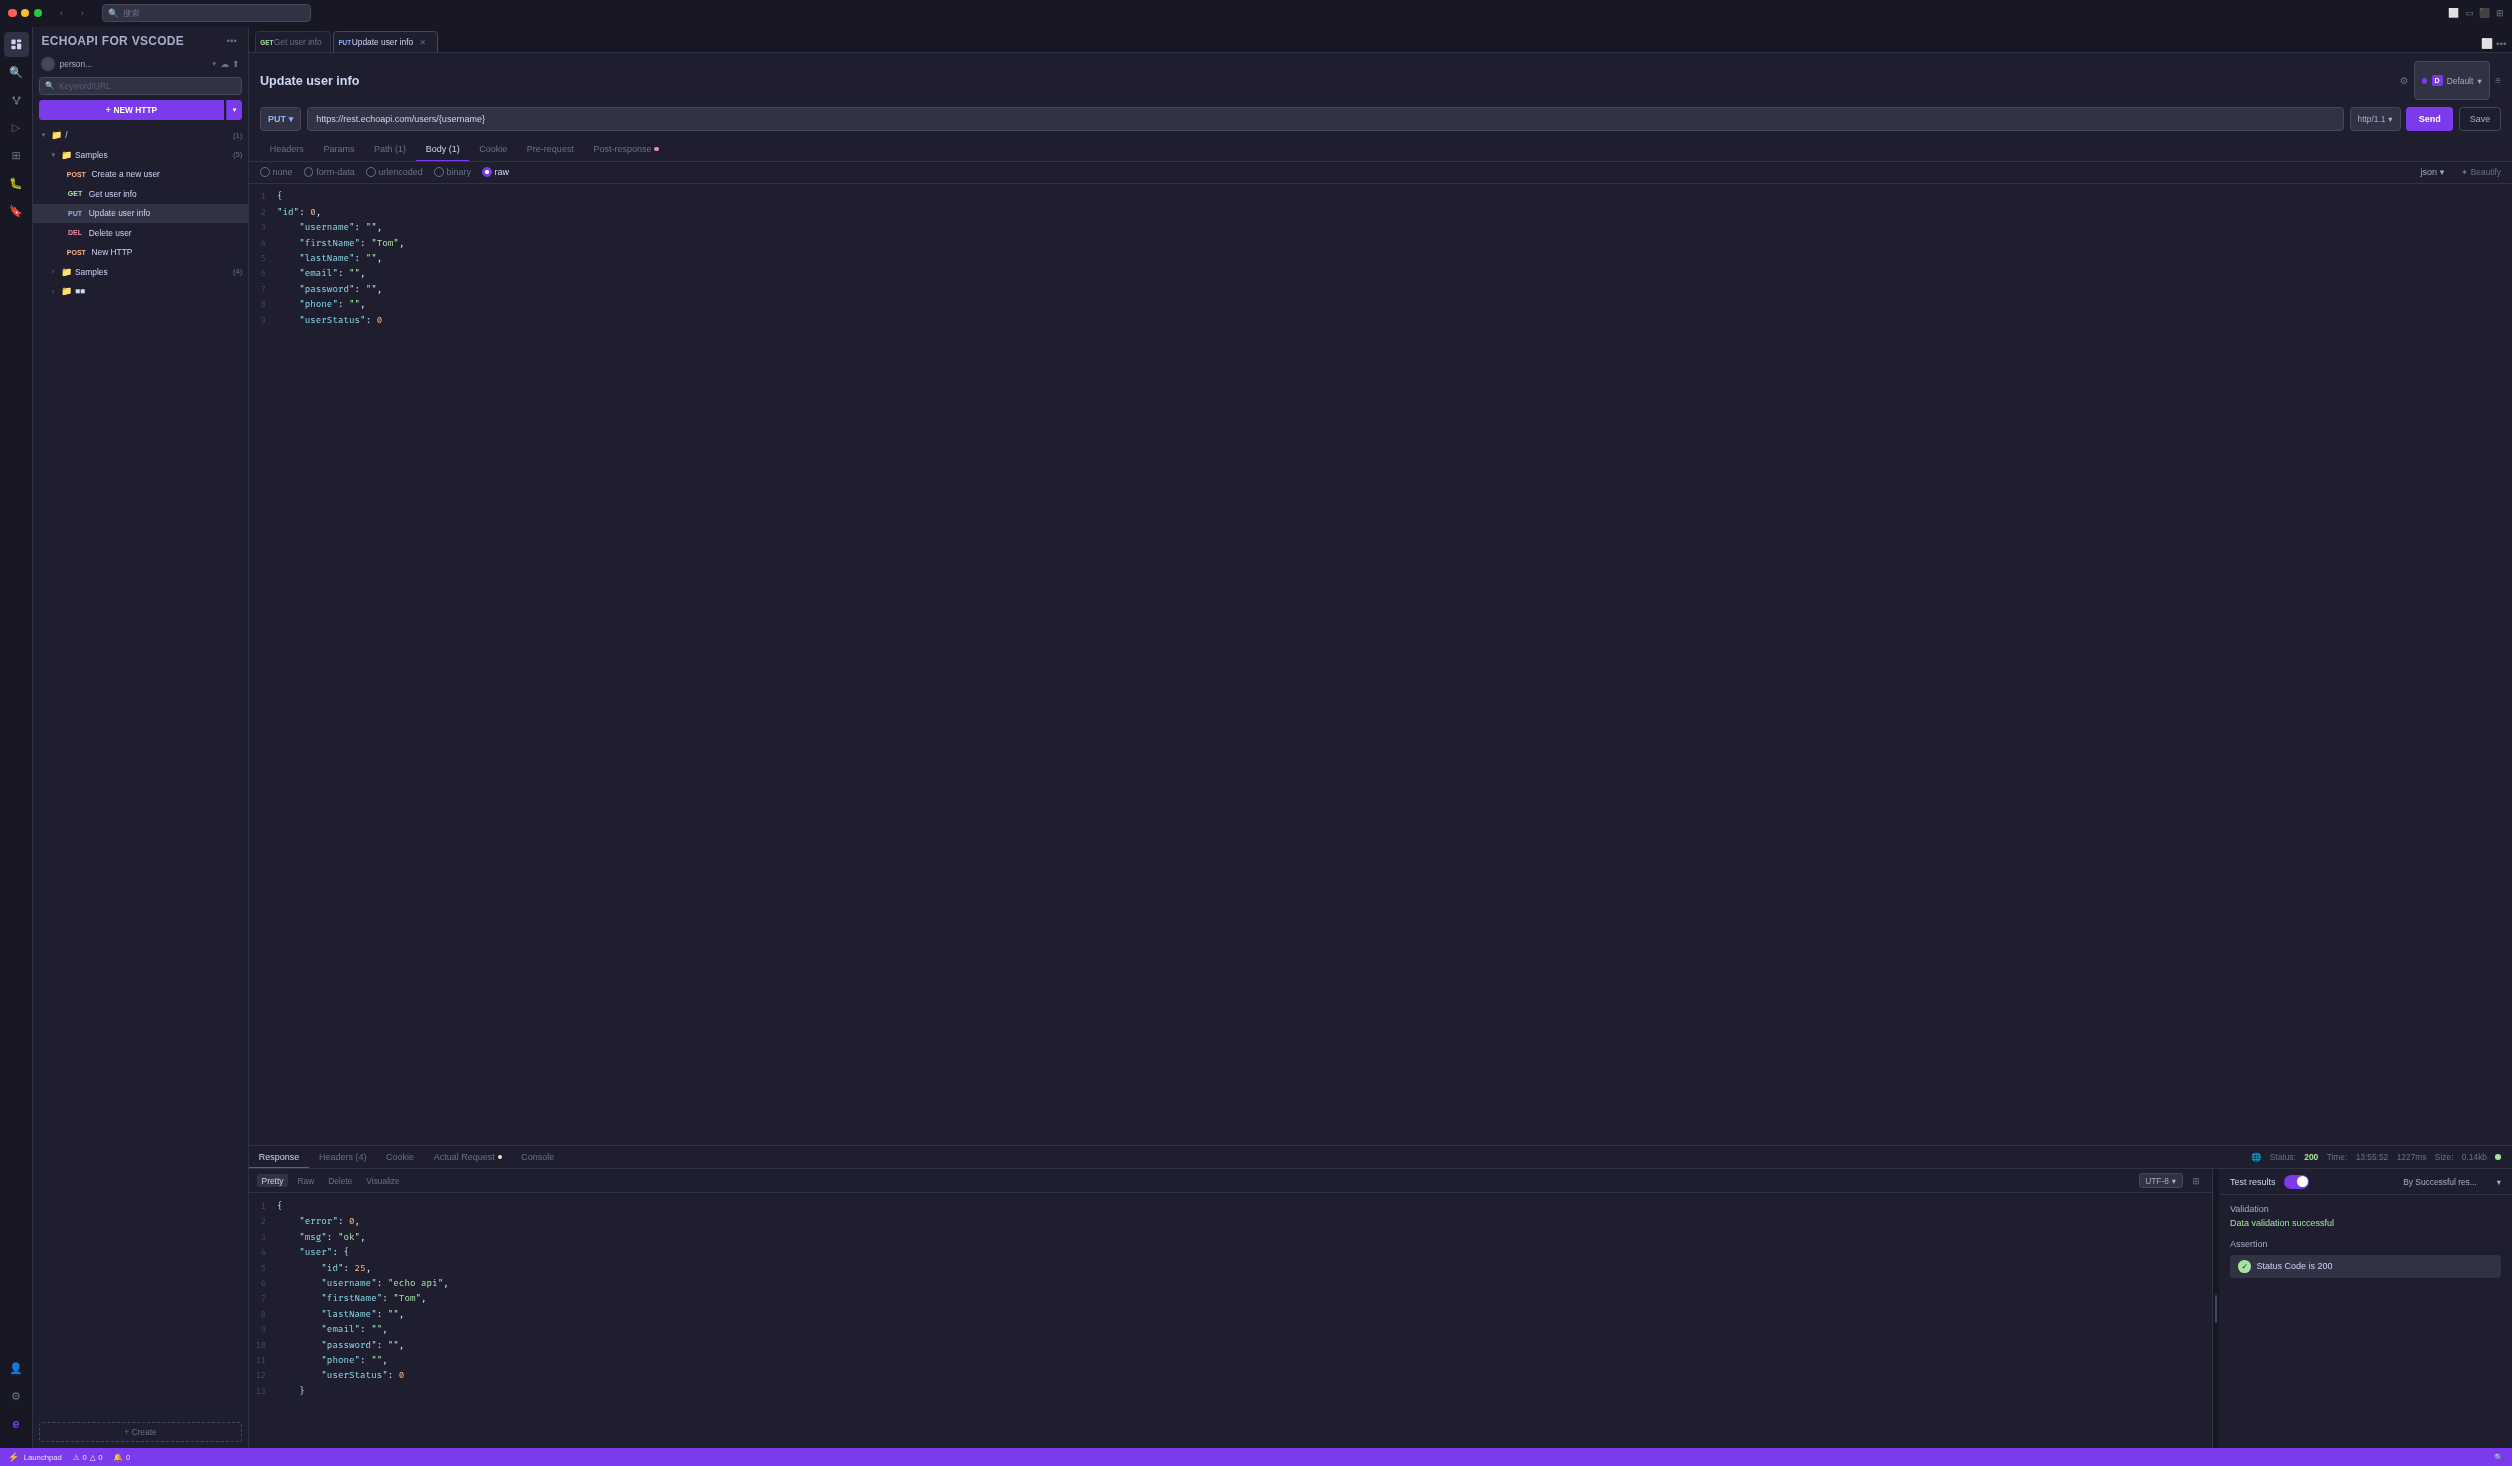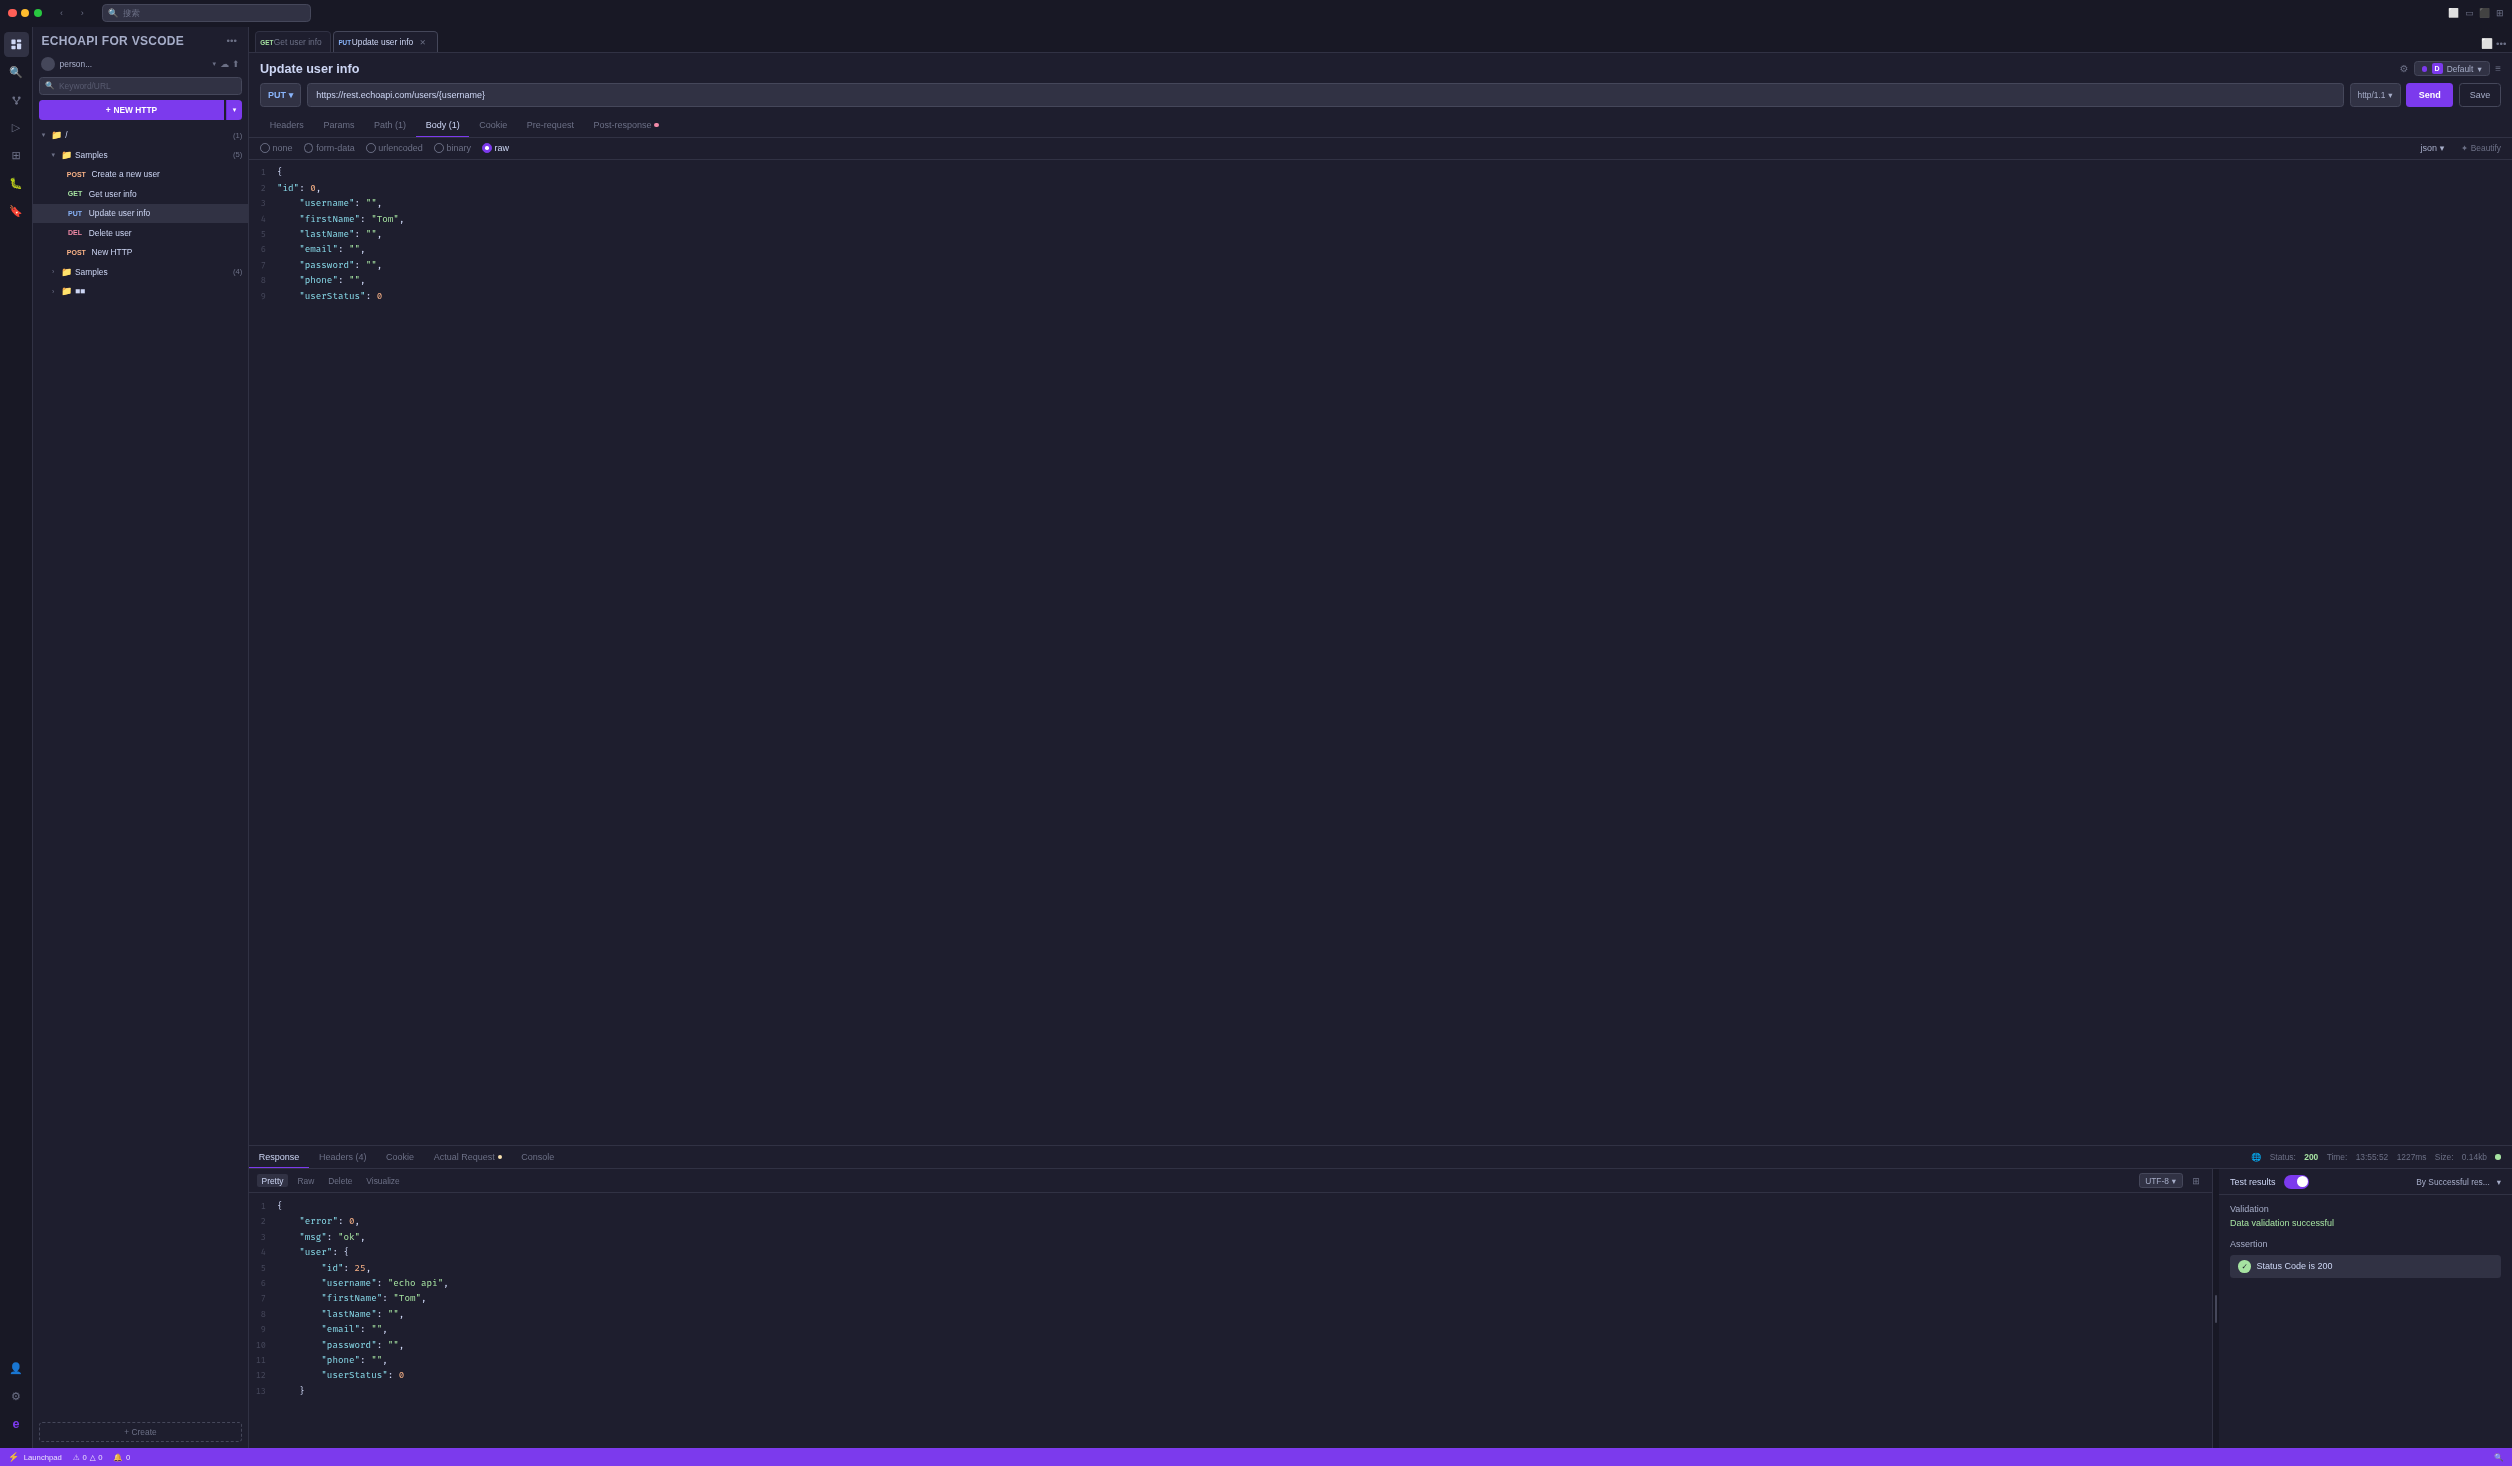--- a/index.html
+++ b/index.html
@@ -395,21 +395,21 @@
       align-items: center;
       gap: 5.6px;
     }
     .environment-badge {
       display: flex;
       align-items: center;
       gap: 4.2px;
       background: #313244;
       border: 0.7px solid #45475a;
       border-radius: 3.5px;
-      padding: 1px 7px;
+      padding: 13px 7px;
       font-size: 8.4px;
       color: #a6adc8;
       cursor: pointer;
     }
     .env-dot {
       width: 5.6px;
       height: 5.6px;
       border-radius: 50%;
       background: #7c3aed;
     }
@@ -771,21 +771,21 @@
       border-radius: 50%;
       position: absolute;
       top: 1.4px;
       right: 1.4px;
       transition: right 0.15s;
     }
     .by-select {
       margin-left: auto;
       display: flex;
       align-items: center;
-      gap: 7px;
+      gap: 20px;
       font-size: 8.4px;
       color: #a6adc8;
       cursor: pointer;
     }
 
     .test-panel-content {
       flex: 1;
       overflow-y: auto;
       padding: 8.4px 11px;
     }

